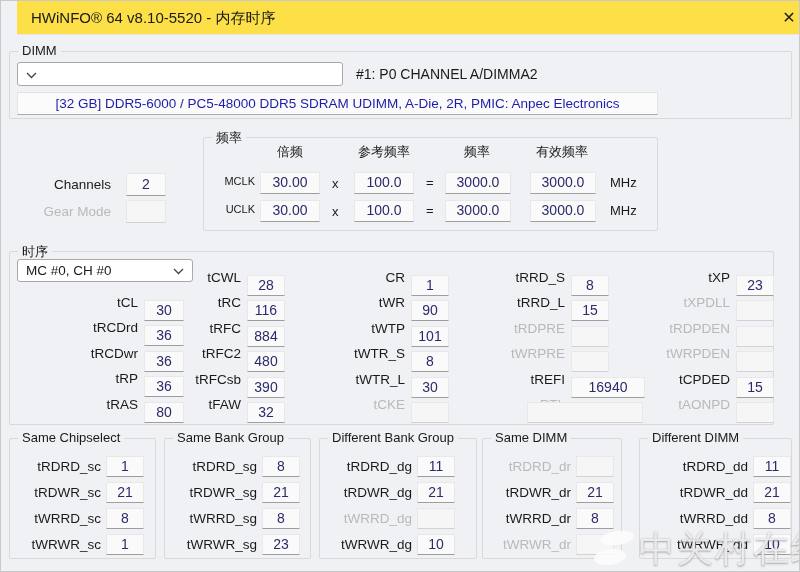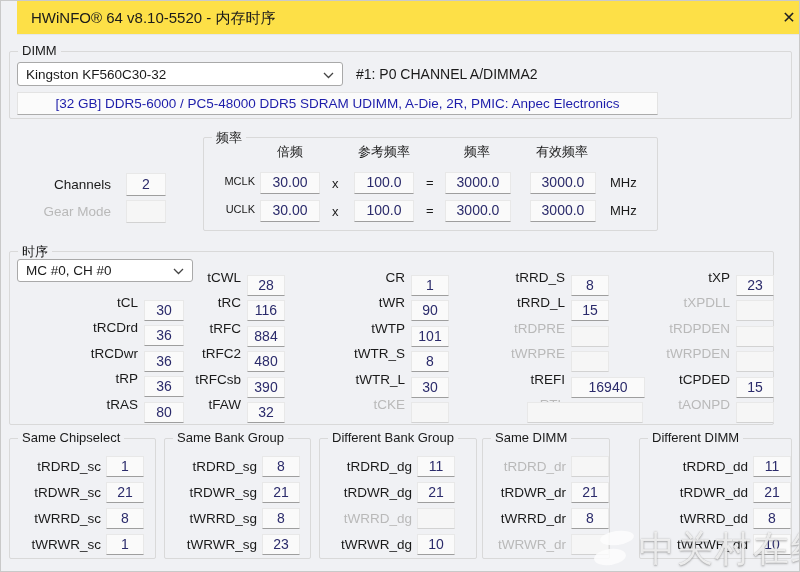--- a/index.html
+++ b/index.html
@@ -69,21 +69,20 @@
 
   <div class="titlebar">
     <span class="title">HWiNFO® 64 v8.10-5520 - 内存时序</span>
     <span class="close-btn"><span>✕</span></span>
   </div>
 
   <div class="groupbox" style="left:8px; top:50px; width:783px; height:68px;">
     <span class="gb-label">DIMM</span>
   </div>
   <div class="combo" style="left:16px; top:61px; width:326px;">
-    <span class="combo-text">Kingston KF560C30-32</span>
     <span><svg width="11" height="7" viewBox="0 0 11 7">
           <polyline points="1,1 5.5,5.5 10,1" fill="none" stroke="#444" stroke-width="1.3"></polyline>
         </svg></span>
   </div>
   <span class="lbl" style="left:355px; top:65px; font-size:14px;">#1: P0 CHANNEL A/DIMMA2</span>
   <div class="info-field">[32 GB] DDR5-6000 / PC5-48000 DDR5 SDRAM UDIMM, A-Die, 2R, PMIC: Anpec Electronics</div>
 
   <div class="groupbox" style="left:202px; top:136px; width:455px; height:94px;">
     <span class="gb-label">频率</span>
     <span class="fq-head" style="left:53px;">倍频</span>
@@ -309,21 +308,21 @@
     <div class="bg-row disabled">
         <span class="tl">tWRRD_dg</span>
         <div class="field tf dis"></div>
       </div>
     <div class="bg-row">
         <span class="tl">tWRWR_dg</span>
         <div class="field tf">10</div>
       </div>
   </div>
 
-  <div class="groupbox bg-box g4" style="left:481px; top:437px; width:128px; height:121px;">
+  <div class="groupbox bg-box g4" style="left:481px; top:437px; width:140px; height:121px;">
     <span class="gb-label">Same DIMM</span>
     <div class="bg-row disabled">
         <span class="tl">tRDRD_dr</span>
         <div class="field tf dis"></div>
       </div>
     <div class="bg-row">
         <span class="tl">tRDWR_dr</span>
         <div class="field tf">21</div>
       </div>
     <div class="bg-row">

